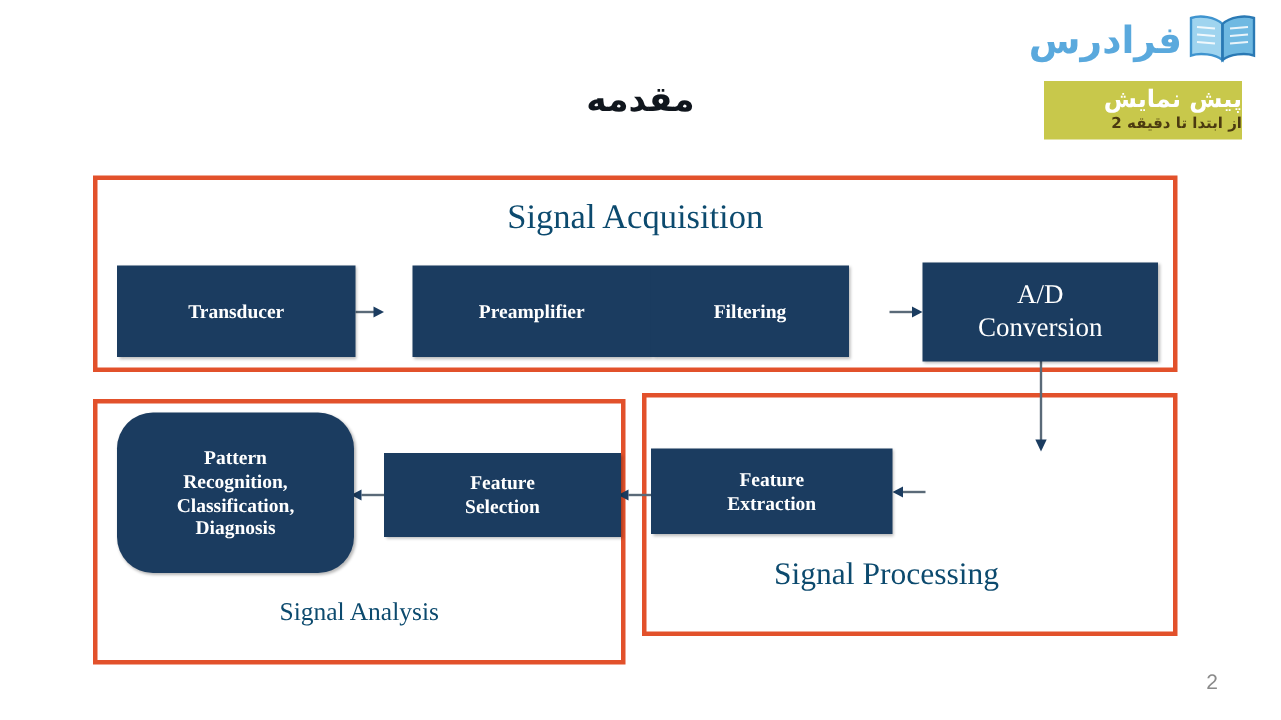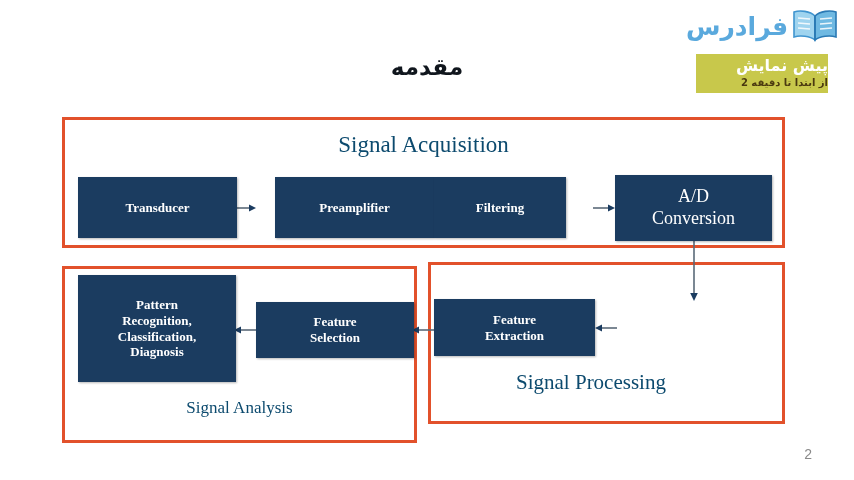--- a/index.html
+++ b/index.html
@@ -129,21 +129,21 @@
   .node.plain { font-weight: normal; font-size: 18px; }
 
   #node-transducer   { left: 78px;  top: 177px; width: 159px; height: 61px; }
   #node-preamplifier { left: 256px; top: 177px; width: 159px; height: 61px; margin-left: 19px; }
   #node-filtering    { left: 434px; top: 177px; width: 132px; height: 61px; }
   #node-adc          { left: 615px; top: 175px; width: 157px; height: 66px; }
 
   #node-remove-artifacts { left: 615px; top: 300px; width: 157px; height: 57px; }
   #node-feature-extract  { left: 434px; top: 299px; width: 161px; height: 57px; }
   #node-feature-select   { left: 256px; top: 302px; width: 158px; height: 56px; }
-  #node-pattern          { left: 78px;  top: 275px; width: 158px; height: 107px; }
+  #node-pattern          { left: 78px;  top: 275px; width: 158px; height: 107px; border-radius: 24px; }
 
   
   .arrow {
     position: absolute;
   }
   .arrow svg { display: block; overflow: visible; }
 
   
   #page-number {
     position: absolute;

